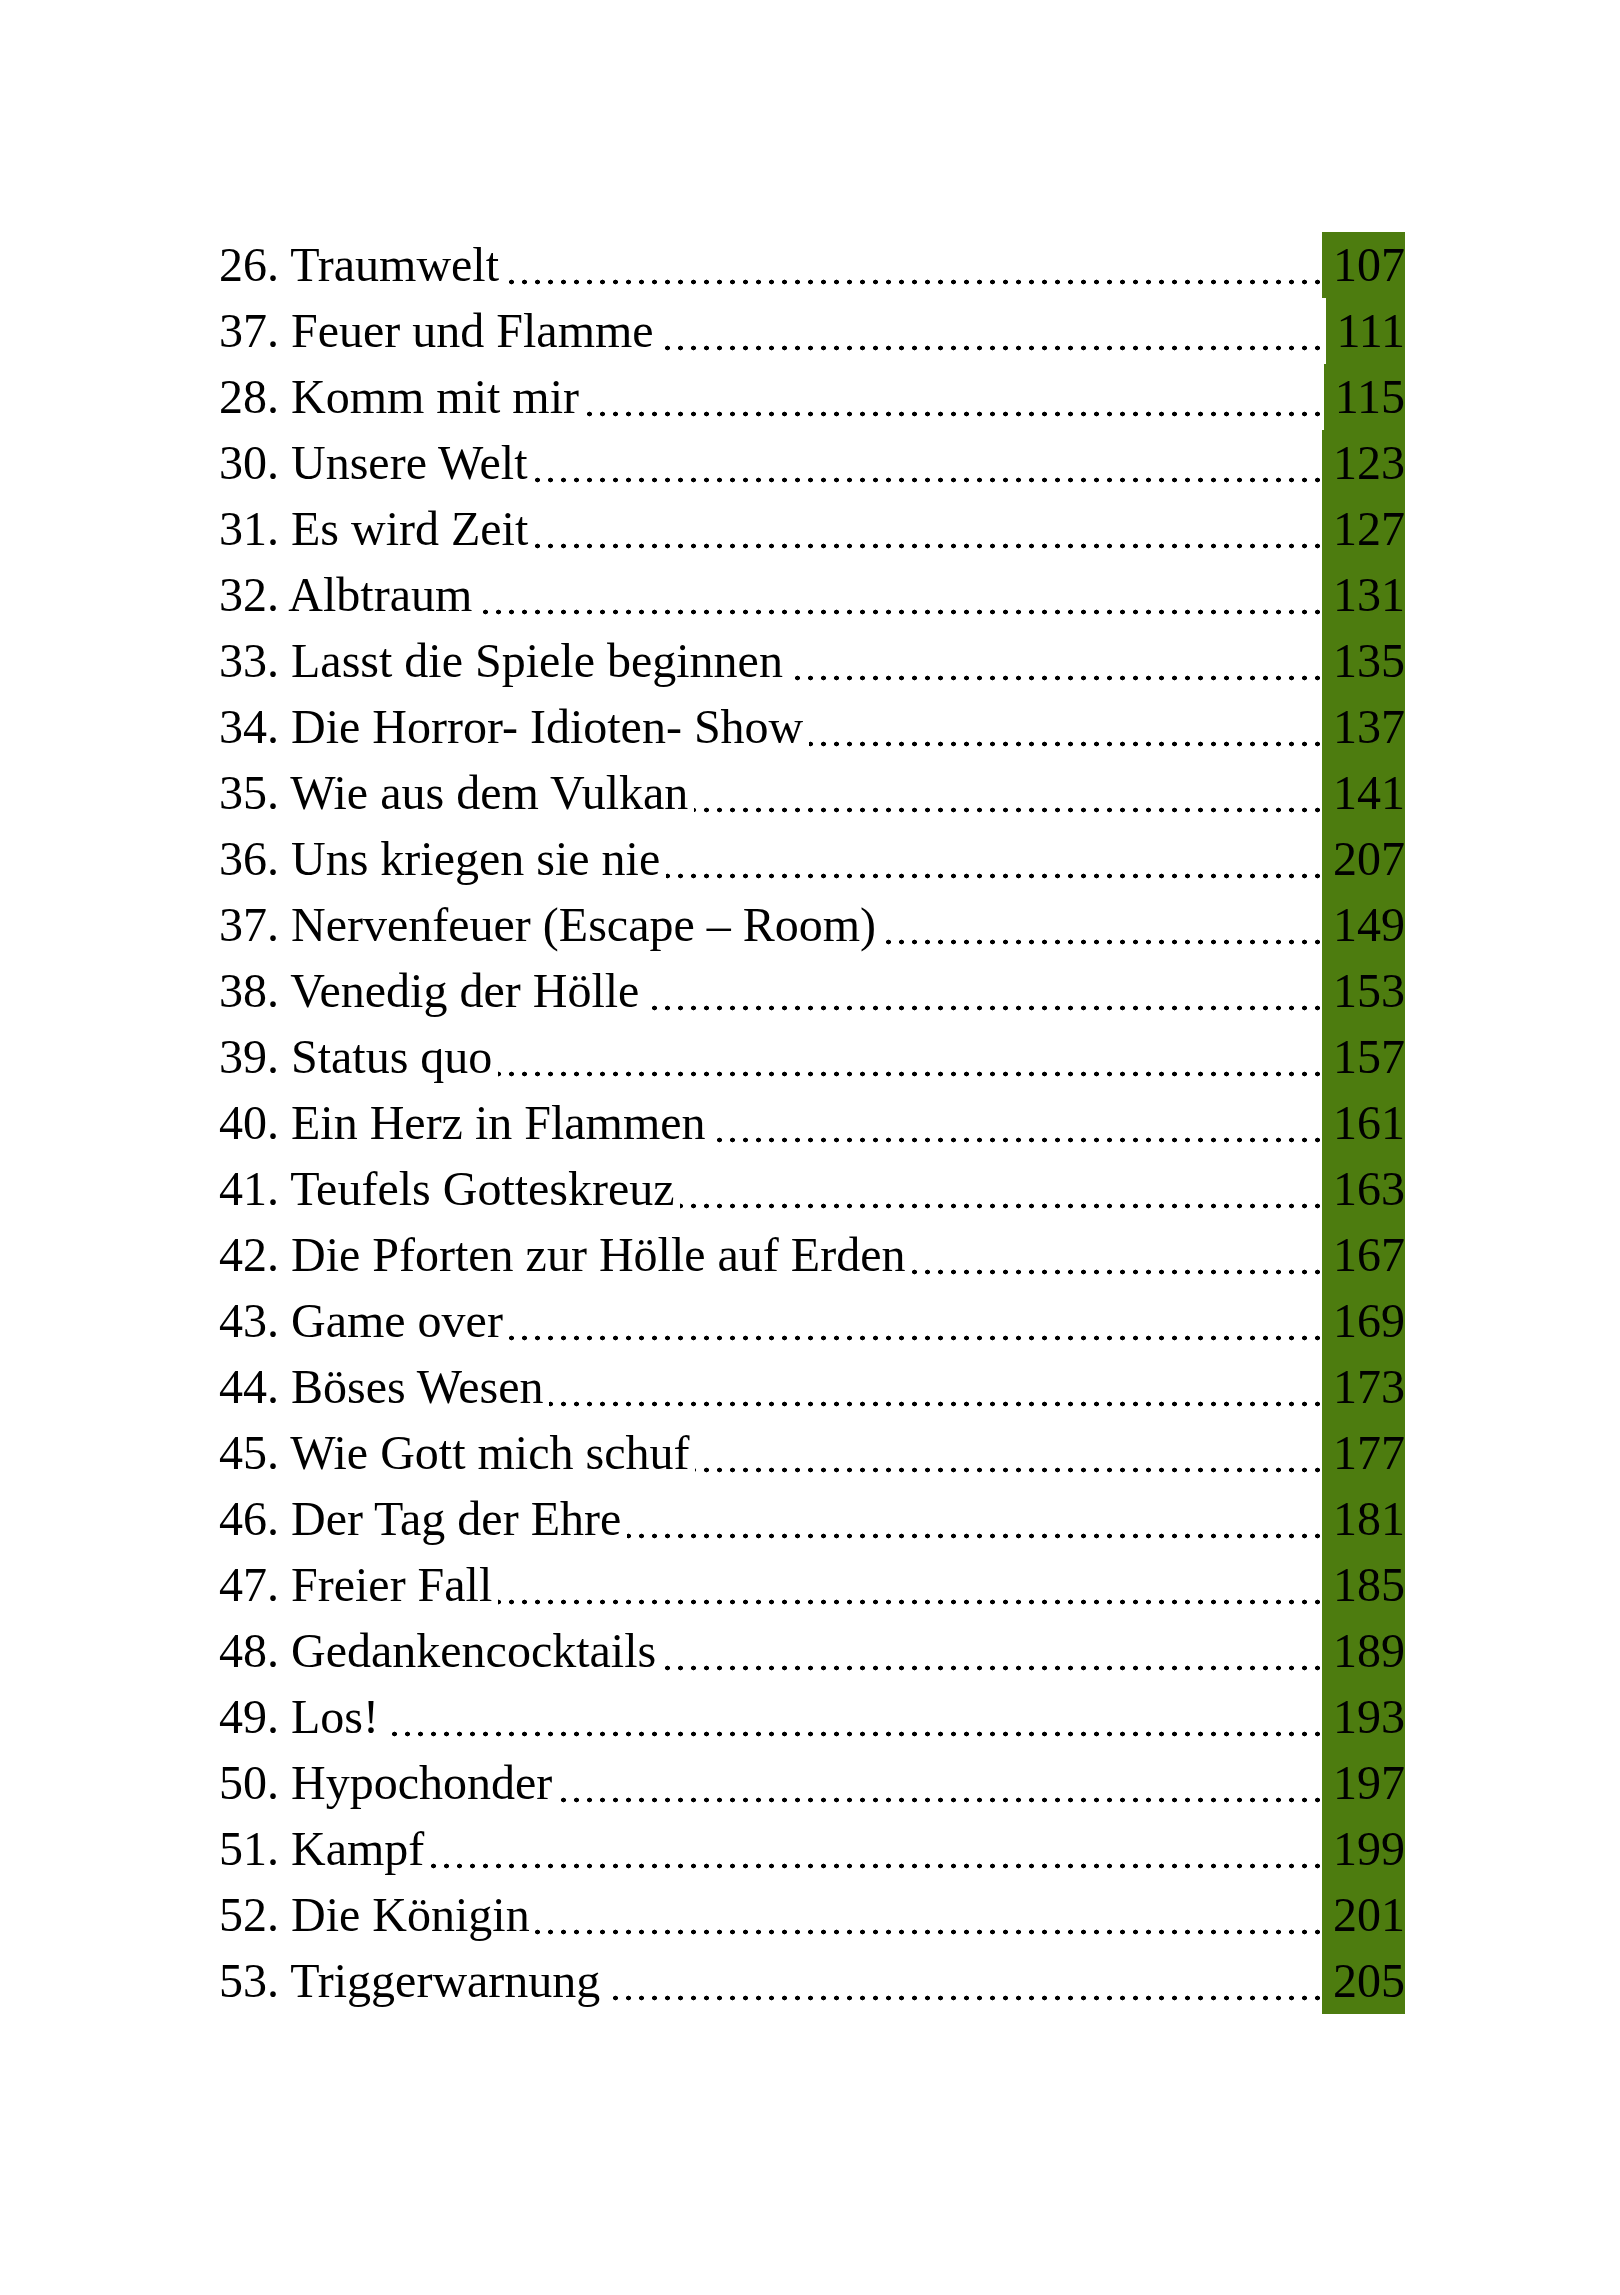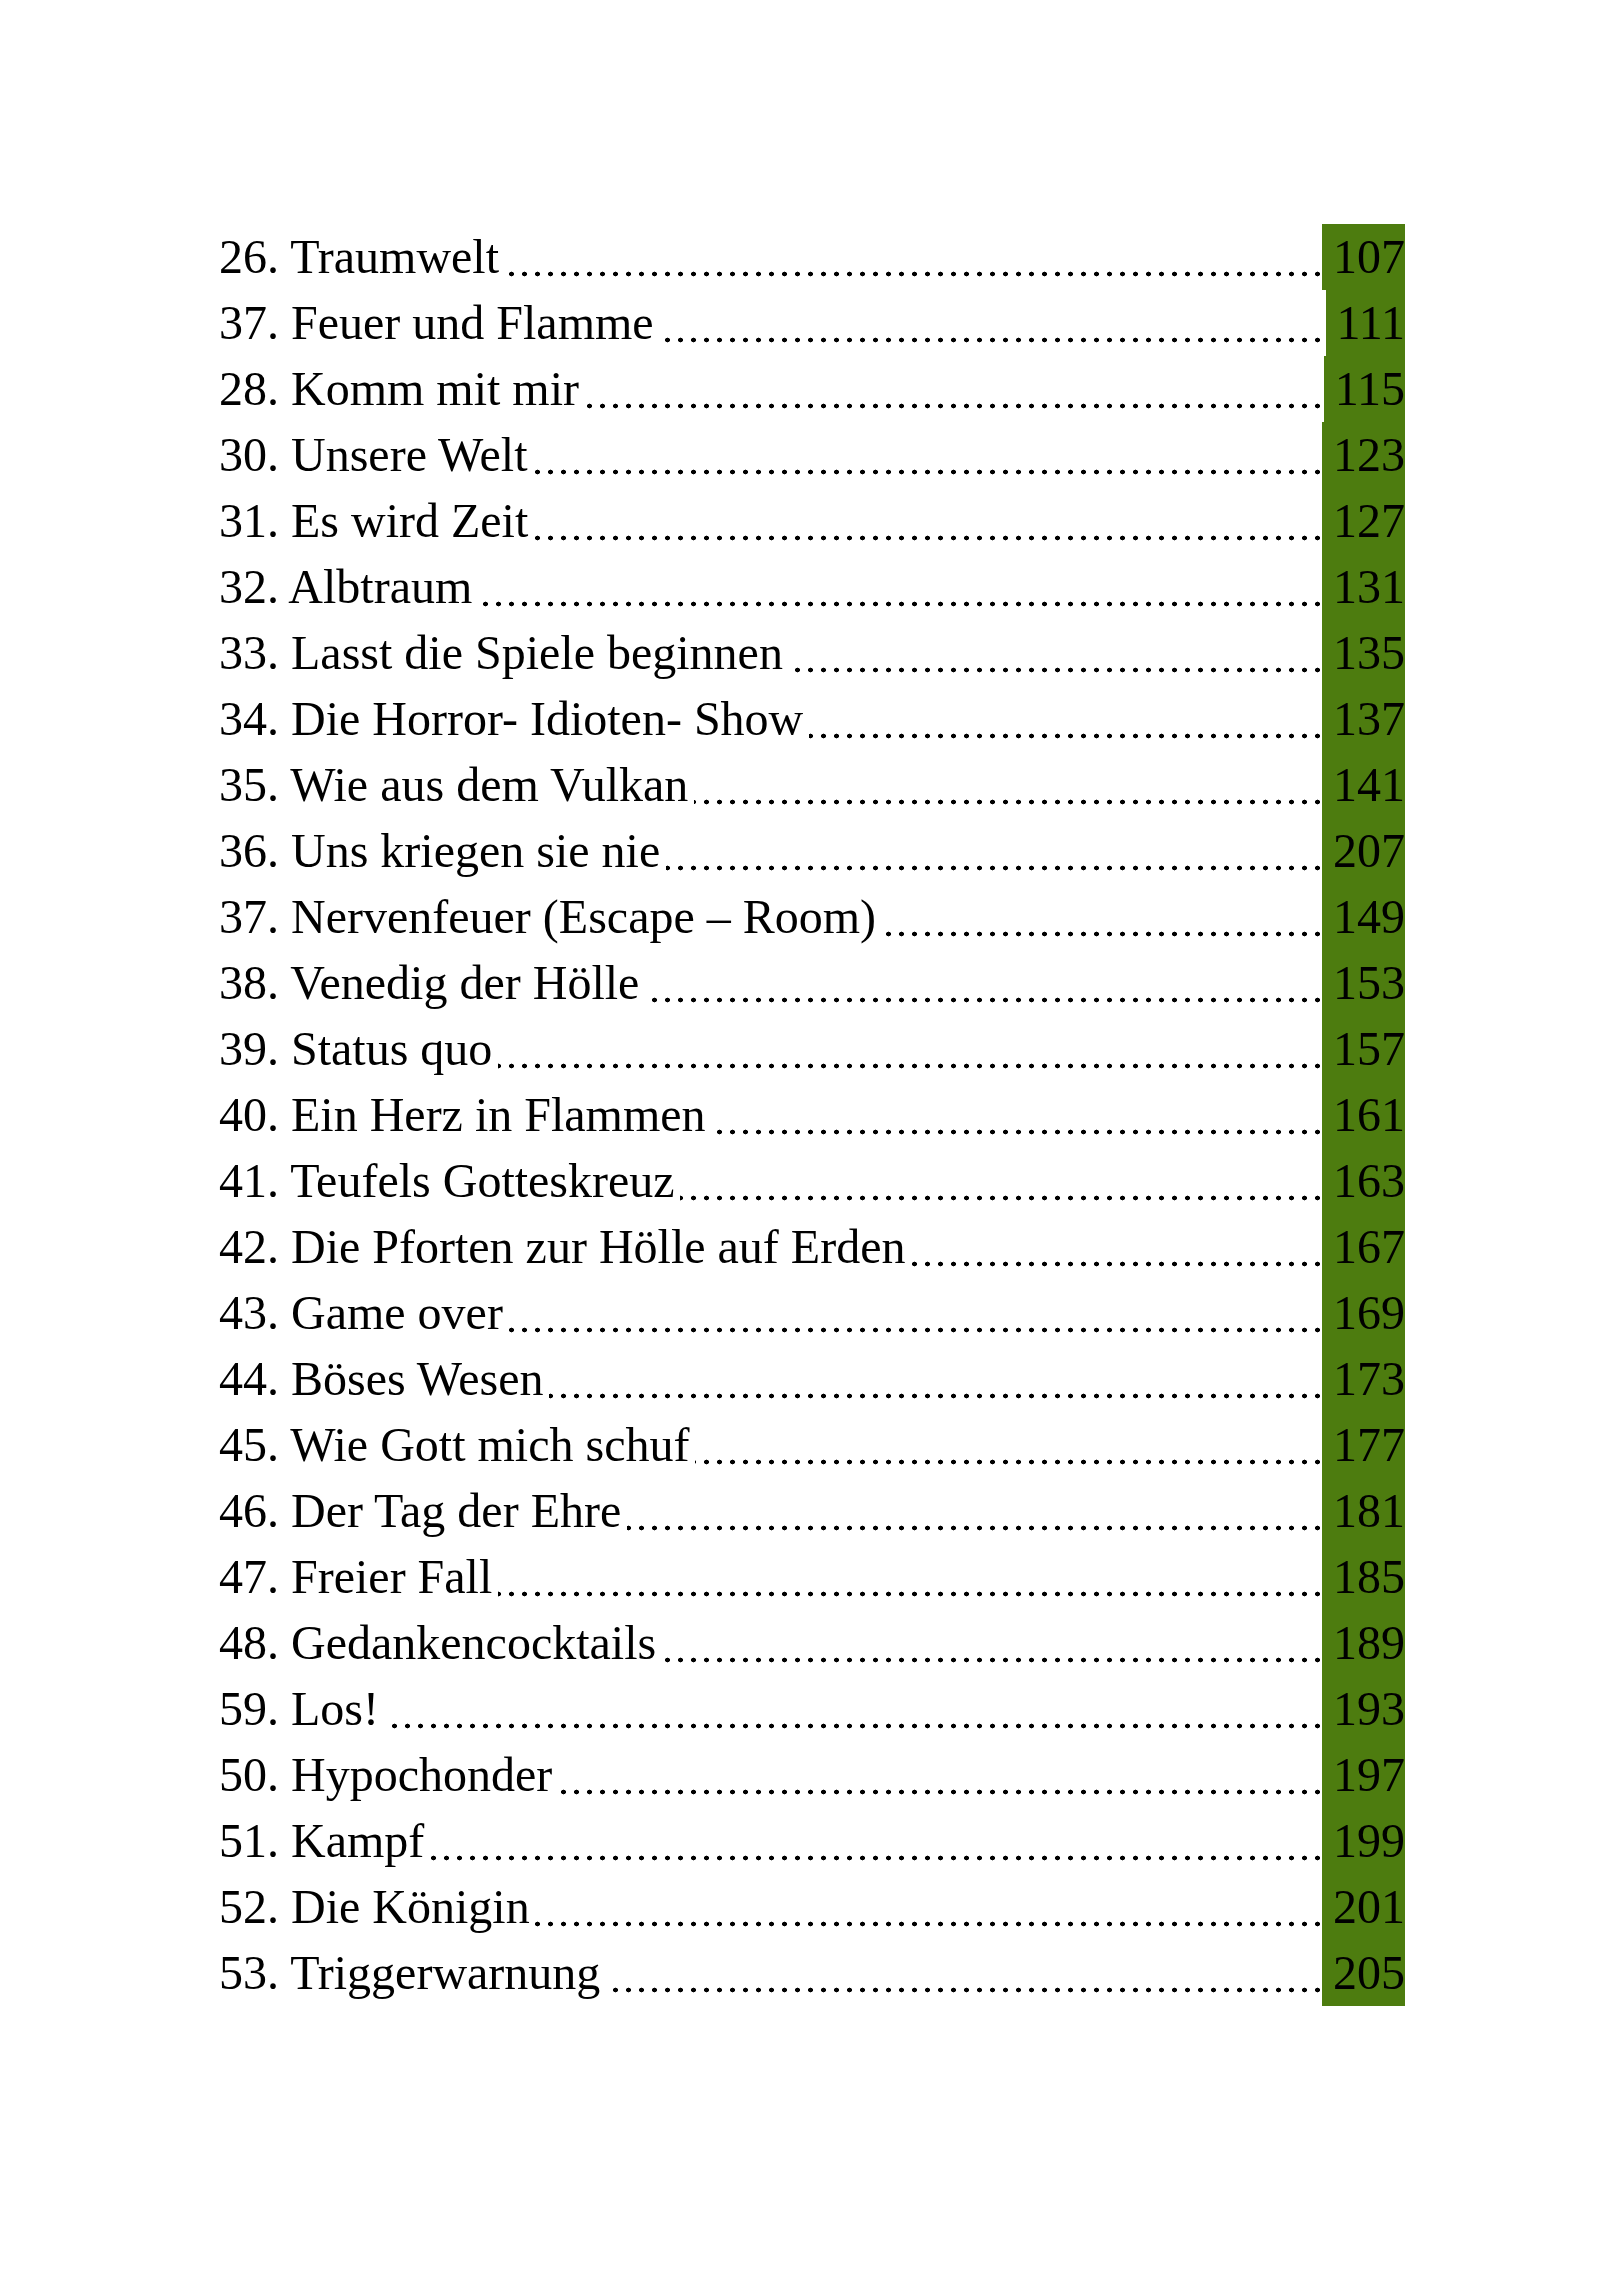--- a/index.html
+++ b/index.html
@@ -16,21 +16,21 @@
     color: #000000;
   }
   .page-sheet {
     position: absolute;
     inset: 0;
     background: #ffffff;
   }
   .toc {
     position: absolute;
     left: 219px;
-    top: 224px;
+    top: 232px;
     width: 1186px;
   }
   .toc-row {
     position: relative;
     display: flex;
     justify-content: space-between;
     align-items: baseline;
     height: 66px;
     line-height: 66px;
     font-size: 48px;
@@ -196,21 +196,21 @@
     <span class="toc-page-num">185</span>
   </div>
 
   <div class="toc-row">
     <span class="toc-title">48. Gedankencocktails</span>
     <span class="toc-leader"></span>
     <span class="toc-page-num">189</span>
   </div>
 
   <div class="toc-row">
-    <span class="toc-title">59. Los!</span>
+    <span class="toc-title">49. Los!</span>
     <span class="toc-leader"></span>
     <span class="toc-page-num">193</span>
   </div>
 
   <div class="toc-row">
     <span class="toc-title">50. Hypochonder</span>
     <span class="toc-leader"></span>
     <span class="toc-page-num">197</span>
   </div>
 

